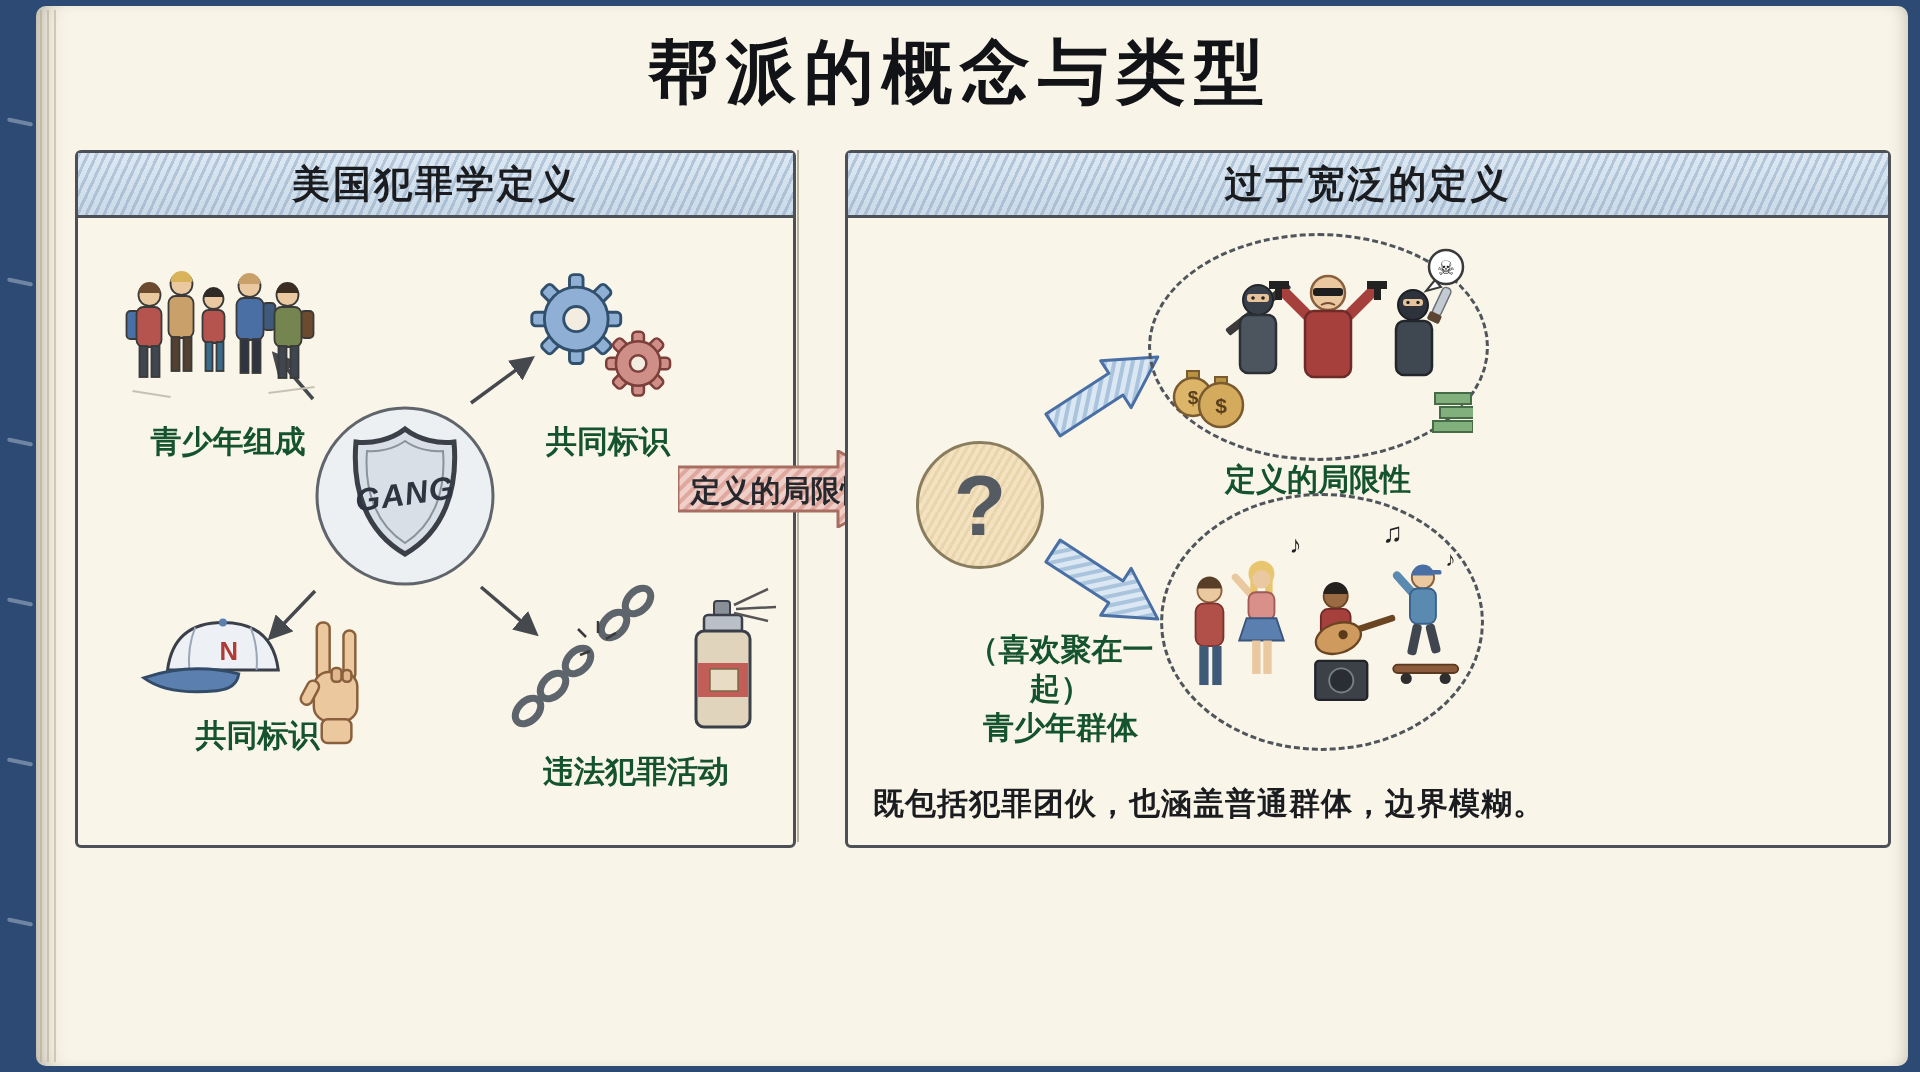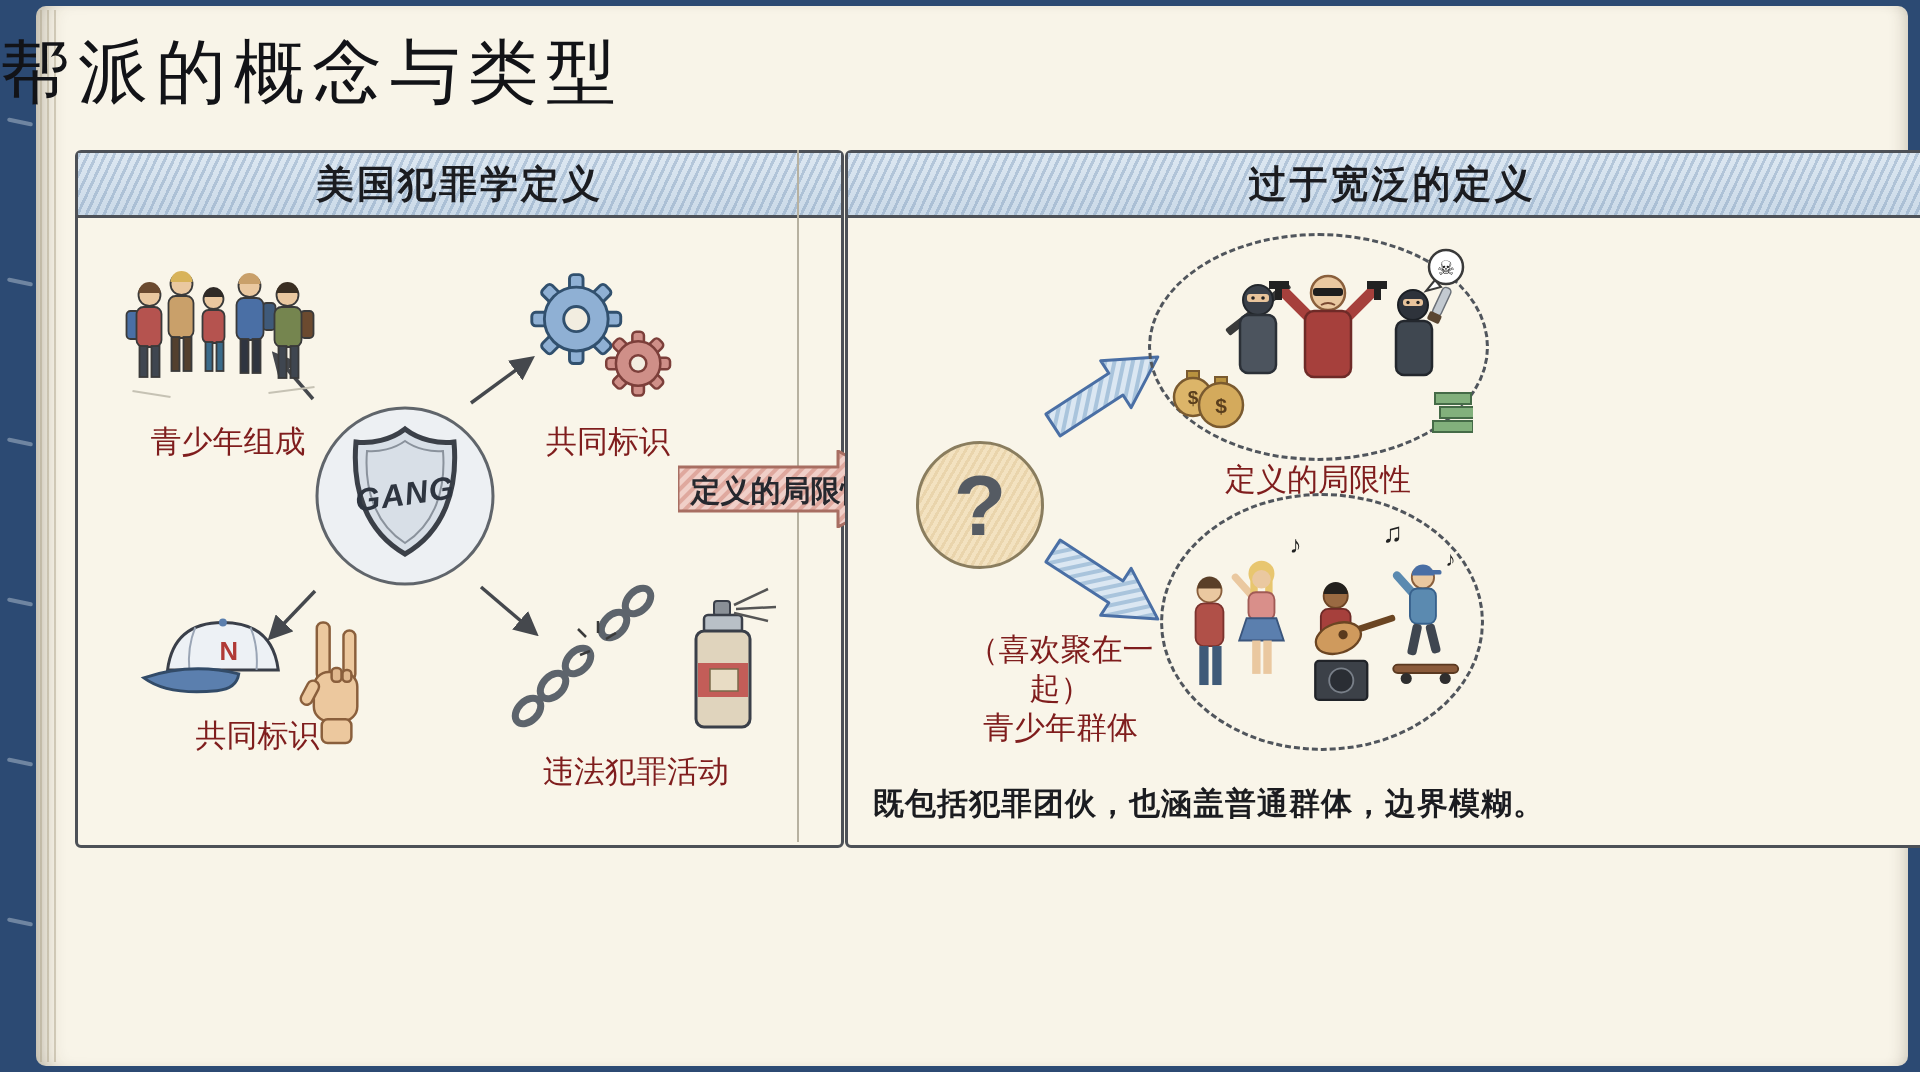--- a/index.html
+++ b/index.html
@@ -17,38 +17,38 @@
   }
   .edge-lines{
     position:absolute;left:40px;top:10px;width:18px;height:1052px;
     background:repeating-linear-gradient(90deg, rgba(175,165,140,.5) 0 2px, transparent 2px 7px);
   }
   .stitch{
     position:absolute;left:7px;width:26px;height:4px;background:#a8b6c6;
     opacity:.55;border-radius:2px;transform:rotate(12deg);
   }
   .page-title{
-    position:absolute;left:0;top:26px;width:1920px;
-    font-size:70px;font-weight:400;letter-spacing:8px;color:#121317;
+    position:absolute;left:0;top:26px;width:1920px;text-align:center;
+    font-size:70px;font-weight:700;letter-spacing:8px;color:#121317;
   }
   .panel{
     position:absolute;top:150px;height:692px;
-    border:3px solid #4d5157;border-radius:6px;background:#f9f5e9;padding-left:48px;
+    border:3px solid #4d5157;border-radius:6px;background:#f9f5e9;
   }
   .panel-header{
     position:absolute;left:0;top:0;right:0;height:62px;
     border-bottom:3px solid #4d5157;
     background:
       repeating-linear-gradient(115deg, rgba(90,125,165,.30) 0 3px, rgba(255,255,255,0) 3px 8px),
       linear-gradient(#dde8f2,#cbdae8);
     display:flex;align-items:center;justify-content:center;
     font-size:38px;font-weight:700;color:#1b1c20;letter-spacing:3px;
   }
   .label{
-    position:absolute;text-align:center;font-size:31px;font-weight:400;color:#7f1d1d;
+    position:absolute;text-align:center;font-size:31px;font-weight:700;color:#14532d;
   }
   .question-circle{
     position:absolute;border-radius:50%;
     background:
       repeating-linear-gradient(120deg, rgba(190,150,80,.18) 0 3px, transparent 3px 7px),
       #f3e2c0;
     border:3px solid #8a7d5e;
     display:flex;align-items:center;justify-content:center;
     font-size:86px;font-weight:800;color:#555b63;
   }

